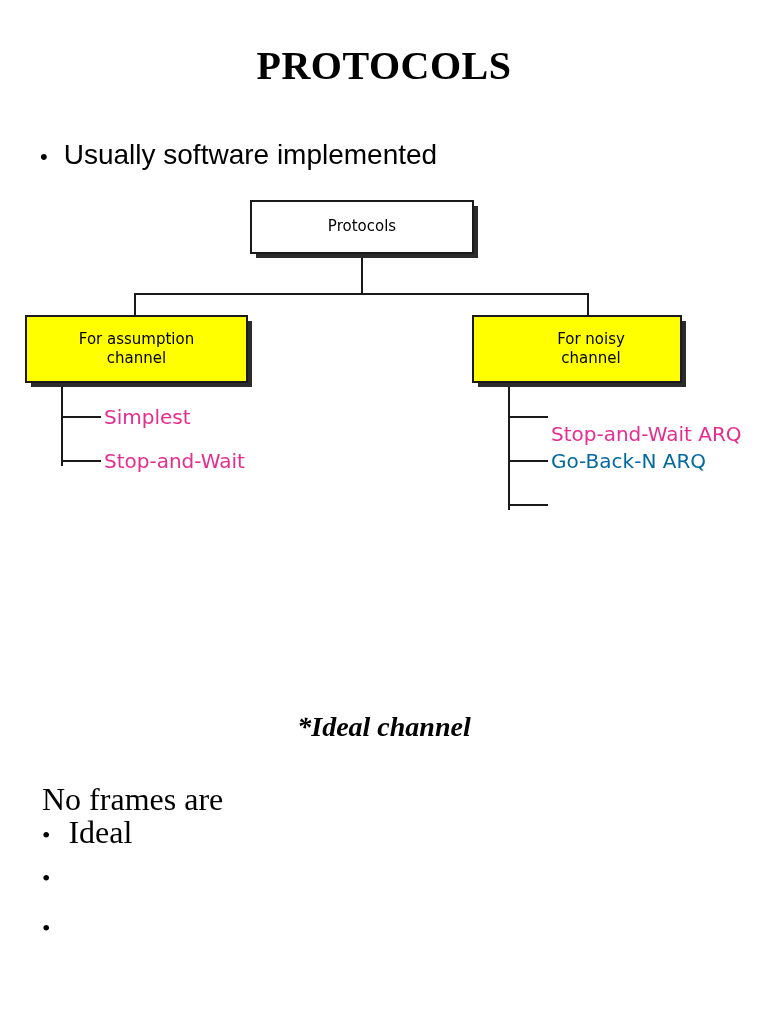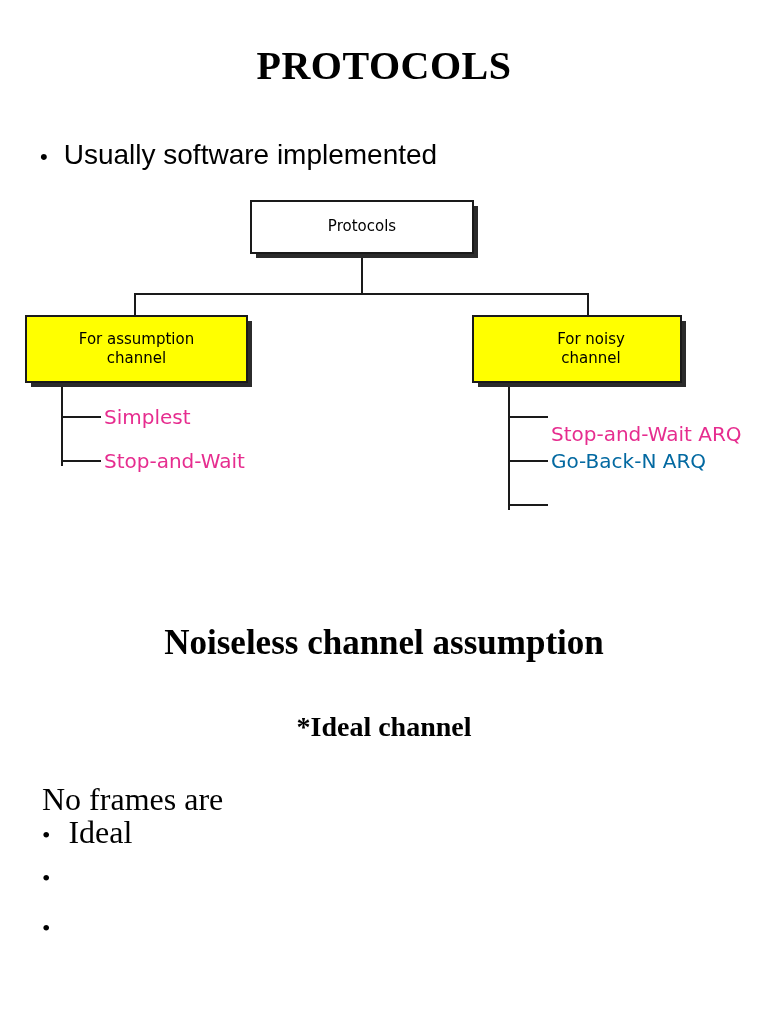--- a/index.html
+++ b/index.html
@@ -148,20 +148,21 @@
     line-height: 1;
   }
   .section-subheading {
     position: absolute;
     left: 0;
     top: 713px;
     width: 768px;
     text-align: center;
     font-family: "Liberation Serif", "DejaVu Serif", serif;
     font-weight: bold;
+    font-style: italic;
     font-size: 28px;
     line-height: 1;
   }
 
   .lead-line {
     position: absolute;
     left: 42px;
     top: 783px;
     font-family: "Liberation Serif", "DejaVu Serif", serif;
     font-size: 32px;
@@ -236,21 +237,20 @@
     </div>
 
     <div class="leaf leaf-l1" style="color: rgb(230, 45, 143);">Simplest</div>
     <div class="leaf leaf-l2" style="color: rgb(230, 45, 143);">Stop-and-Wait</div>
 
     <div class="leaf leaf-r1" style="color: rgb(230, 45, 143);">Stop-and-Wait ARQ</div>
     <div class="leaf leaf-r2" style="color: #0369a1;">Go-Back-N ARQ</div>
 
   </div>
 
-  <div class="section-heading">Noiseless channel assumption</div>
 
   <div class="section-subheading">*Ideal channel</div>
 
   <div class="lead-line">No frames are</div>
 
   <ul class="frame-list">
     <li>
       <span class="bullet-mark">•</span>
       <span>Ideal</span>
     </li>

